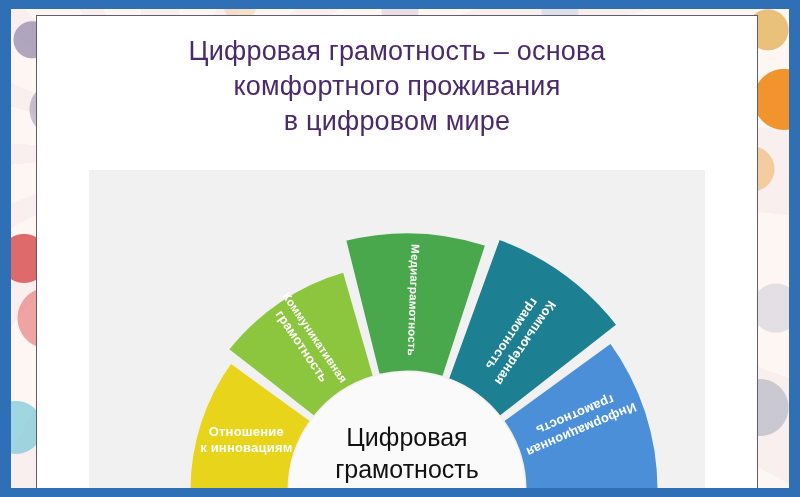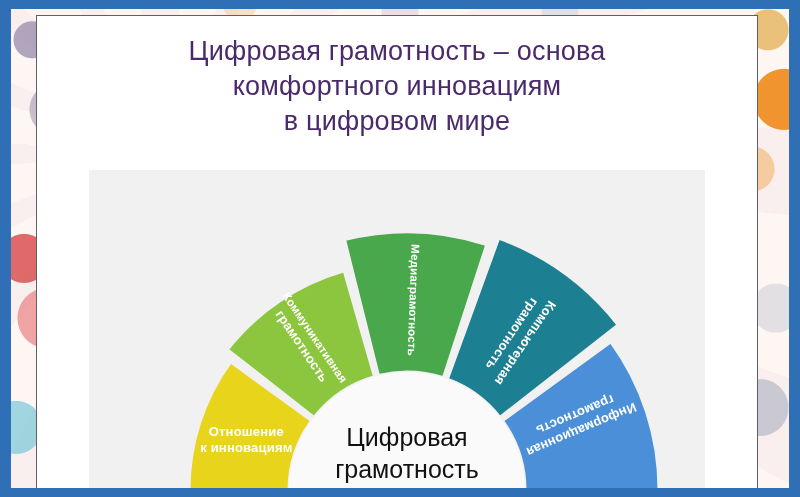--- a/index.html
+++ b/index.html
@@ -91,21 +91,21 @@
   <div id="deco-band"></div>
 
   <div class="edge-strip-h top"></div>
   <div class="edge-strip-h bottom"></div>
   <div class="edge-strip left"></div>
   <div class="edge-strip right"></div>
 
   <div id="slide-card">
 
     <h1 id="slide-title">Цифровая грамотность – основа
-комфортного инновациям
+комфортного проживания
 в цифровом мире</h1>
 
     <div id="diagram-stage">
       <svg id="diagram-svg" viewBox="0 0 616 320">
         <g id="wedge-layer">
             <g>
               <path class="wedge" d="M 100 320 A 218 218 0 0 1 141.6342952262615 191.86281500024083 L 222.5359946637562 250.64134022948815 A 118 118 0 0 0 200 320 Z" fill="#e8d41a"></path>
               <g transform="translate(157.34080099821006 270.88155360658016) rotate(0)">
                 <text class="wedge-label" text-anchor="middle" x="0" y="-5">Отношение</text>
                 <text class="wedge-label" text-anchor="middle" x="0" y="11">к инновациям</text>

